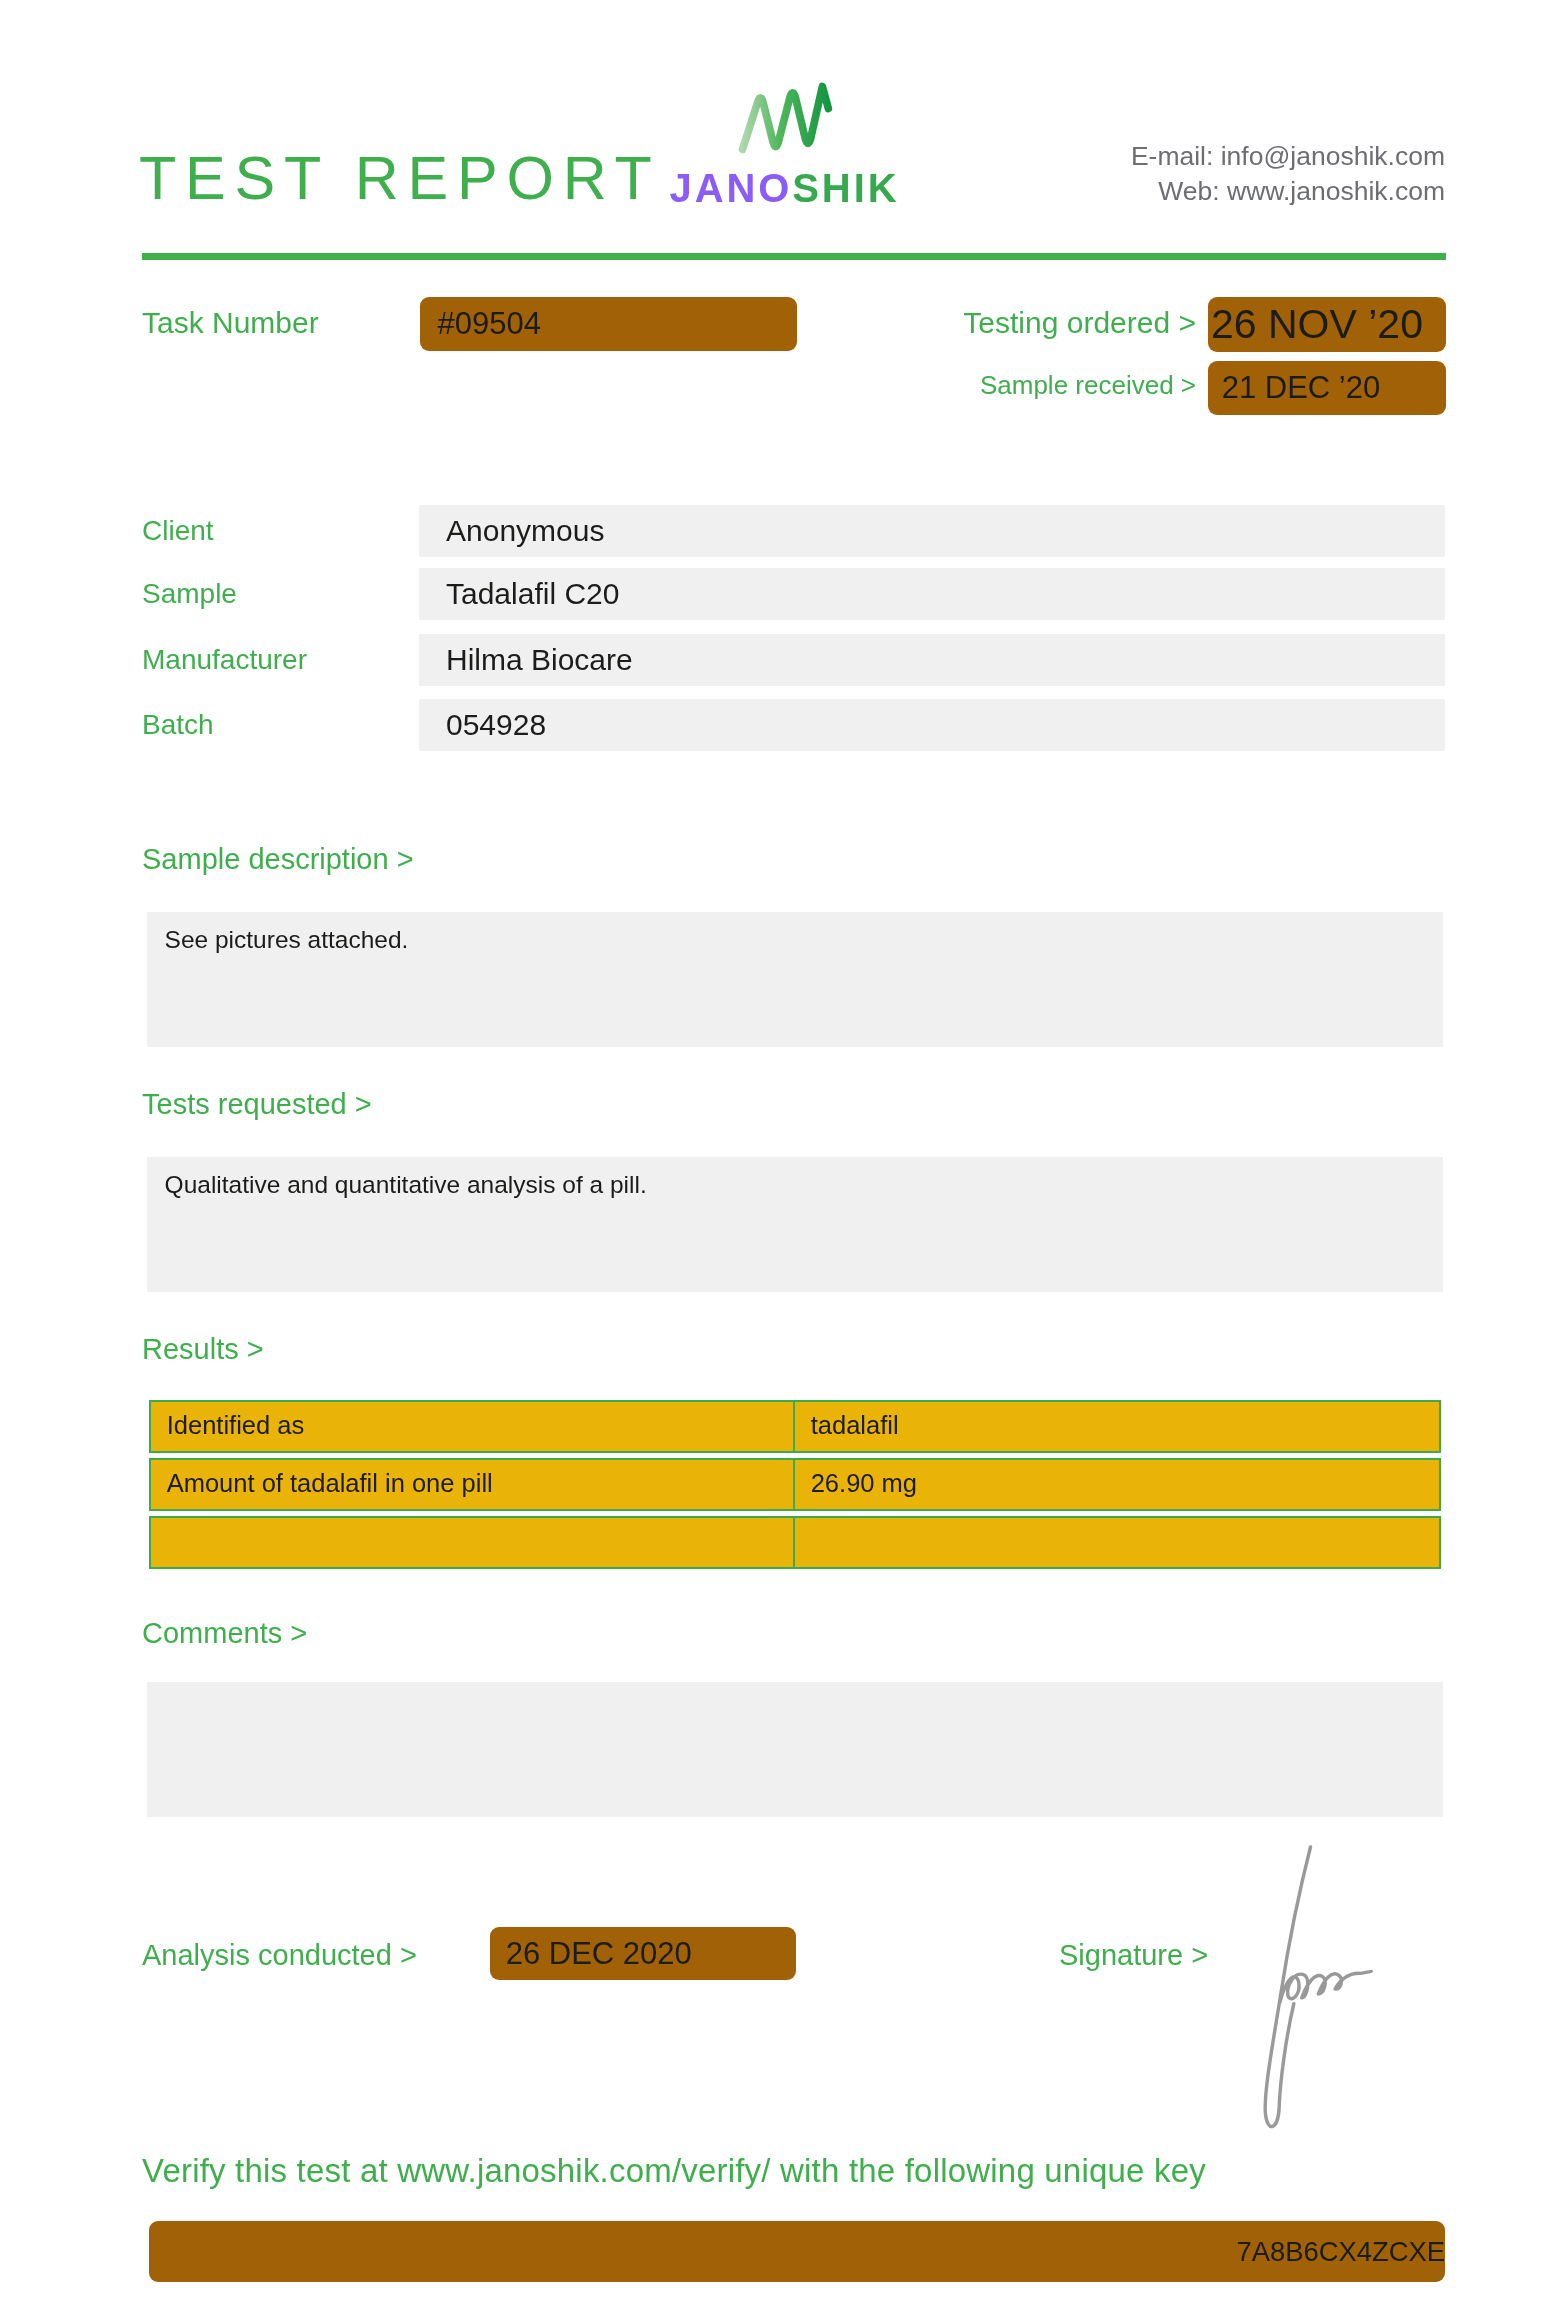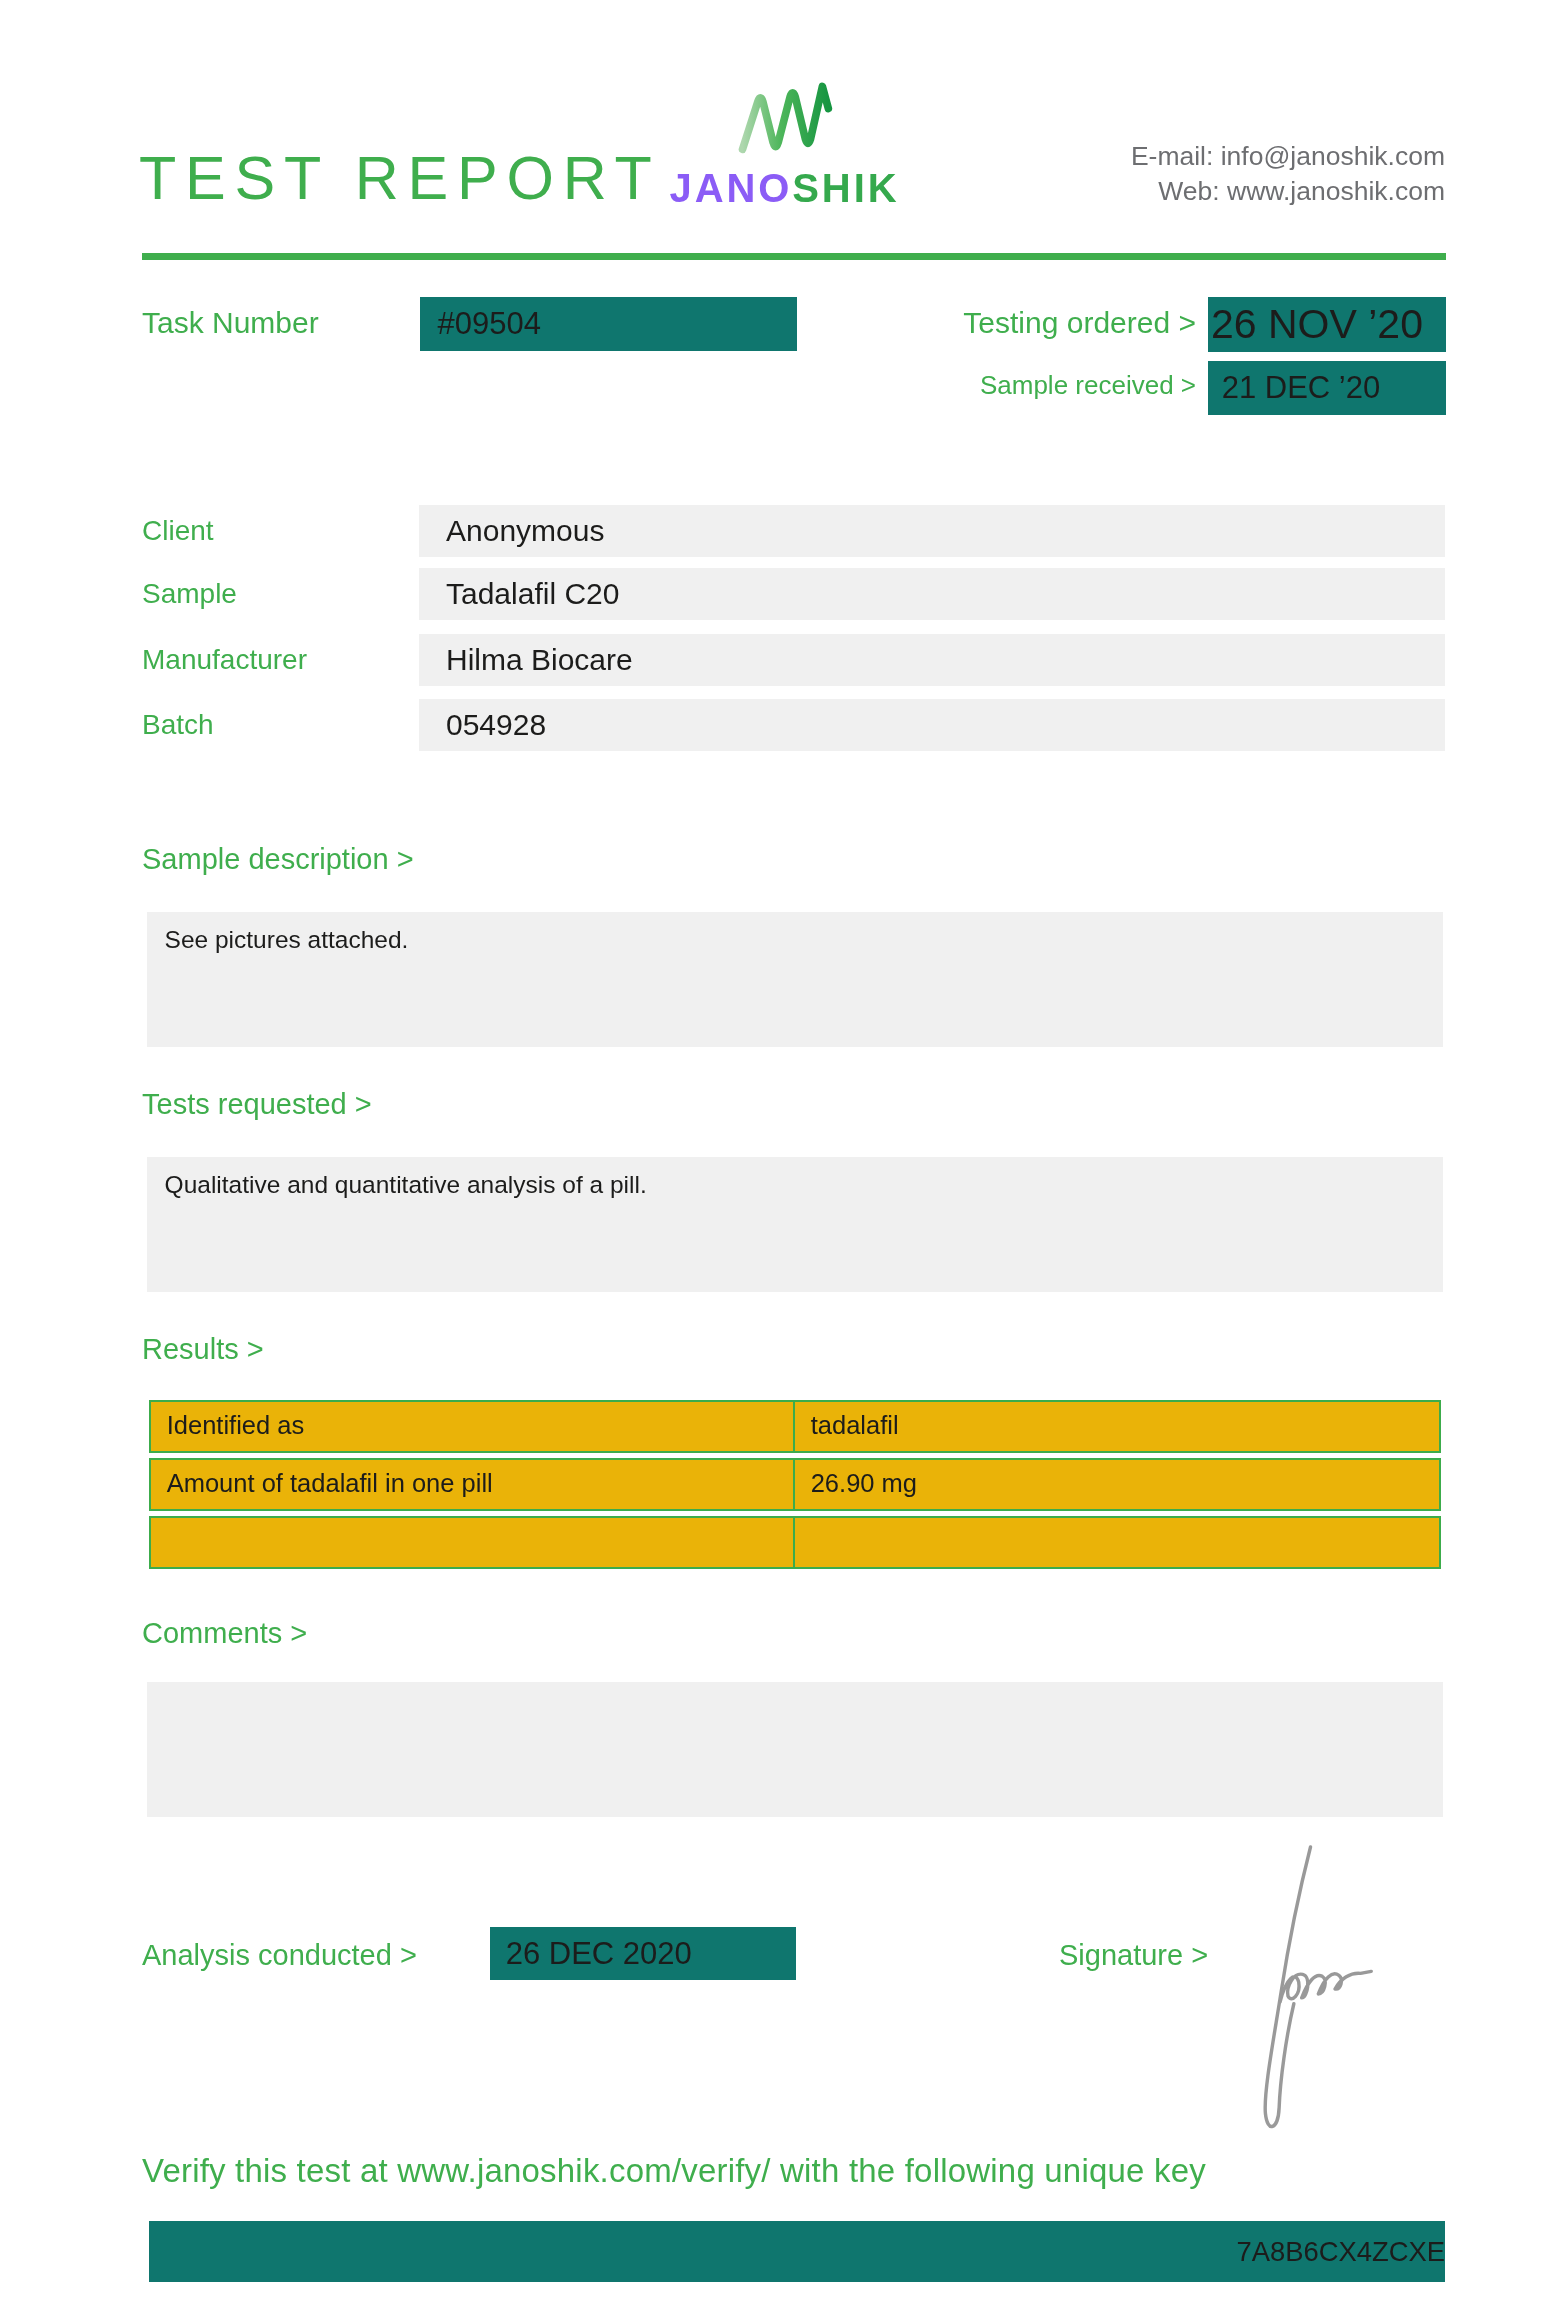--- a/index.html
+++ b/index.html
@@ -15,21 +15,21 @@
   .title { left: 139px; top: 143px; font-size: 61px; font-weight: 500; letter-spacing: 8.8px; color: #3fae4d; white-space: nowrap; }
   .logo { left: 659px; top: 74px; width: 251px; text-align: center; }
   .logo-text { font-size: 40px; font-weight: 700; letter-spacing: 2.9px; margin-top: 2px; white-space: nowrap; }
   .logo-jano { color: #8b5cf6; }
   .logo-shik { color: #35a94d; }
   .contact { right: 123px; top: 139px; text-align: right; font-size: 26.5px; line-height: 35px; color: #6d6e71; margin-left: 16px; }
   .rule { left: 142px; top: 253px; width: 1304px; height: 6.9px; background: #3fae4d; }
 
   
   .task-label { left: 142px; top: 306px; font-size: 30px; text-align: right; }
-  .gbox { background: #0f766e; box-sizing: border-box; }
+  .gbox { background: #a16207; box-sizing: border-box; border-radius: 9px; }
   .task-box { left: 420px; top: 297px; width: 377px; height: 54px; font-size: 31px; line-height: 54px; padding-left: 17.6px; }
   .date-label-1 { left: 863px; top: 306px; width: 333px; text-align: right; font-size: 30px; }
   .date-box-1 { left: 1208px; top: 297px; width: 238px; height: 55px; font-size: 41px; line-height: 54px; padding-left: 3px; }
   .date-label-2 { left: 863px; top: 370px; width: 333px; text-align: right; font-size: 26px; }
   .date-box-2 { left: 1208px; top: 361px; width: 238px; height: 54px; font-size: 31px; line-height: 54px; padding-left: 13.7px; }
 
   
   .info-row { left: 142px; width: 1304px; height: 52px; }
   .info-row .label { font-size: 28px; line-height: 52px; color: #3fae4d; }
   .info-row .vbox { position: absolute; left: 277px; top: 0; width: 1026px; height: 52px; background: #f0f0f0; box-sizing: border-box; font-size: 30px; line-height: 52px; padding-left: 27px; color: #1c1c1b; }

